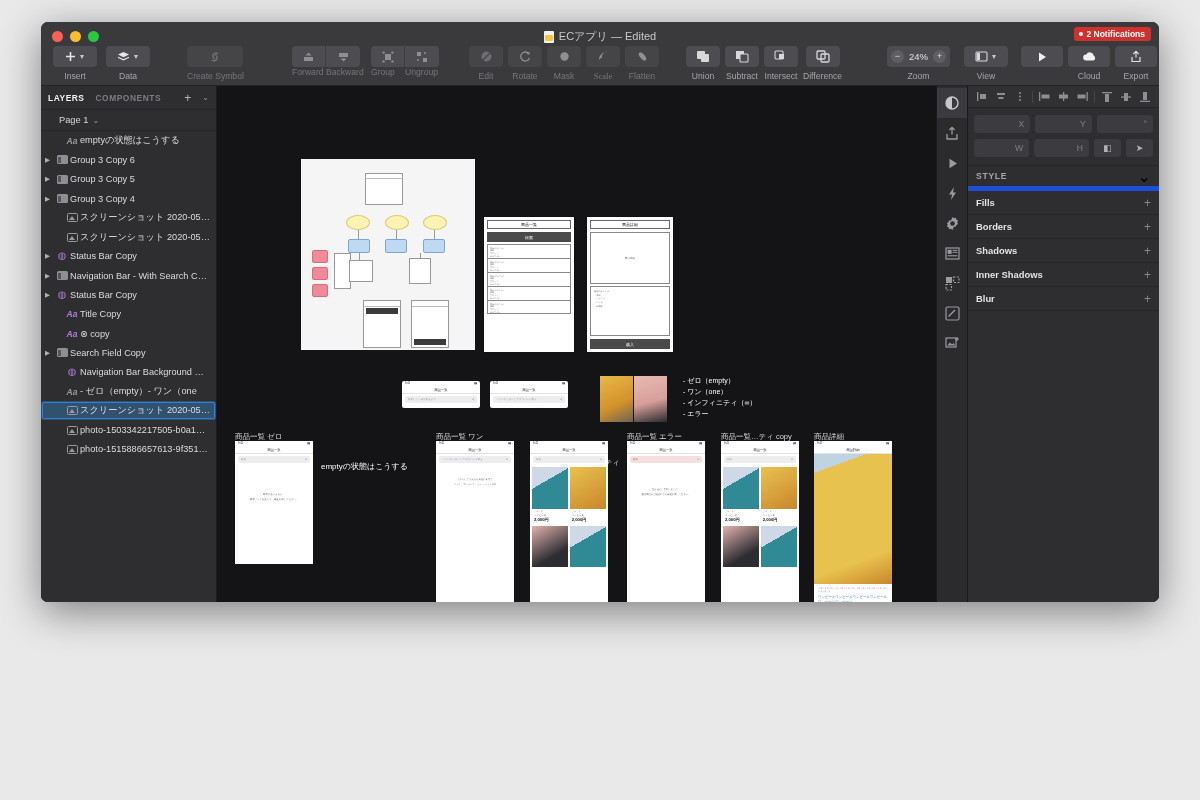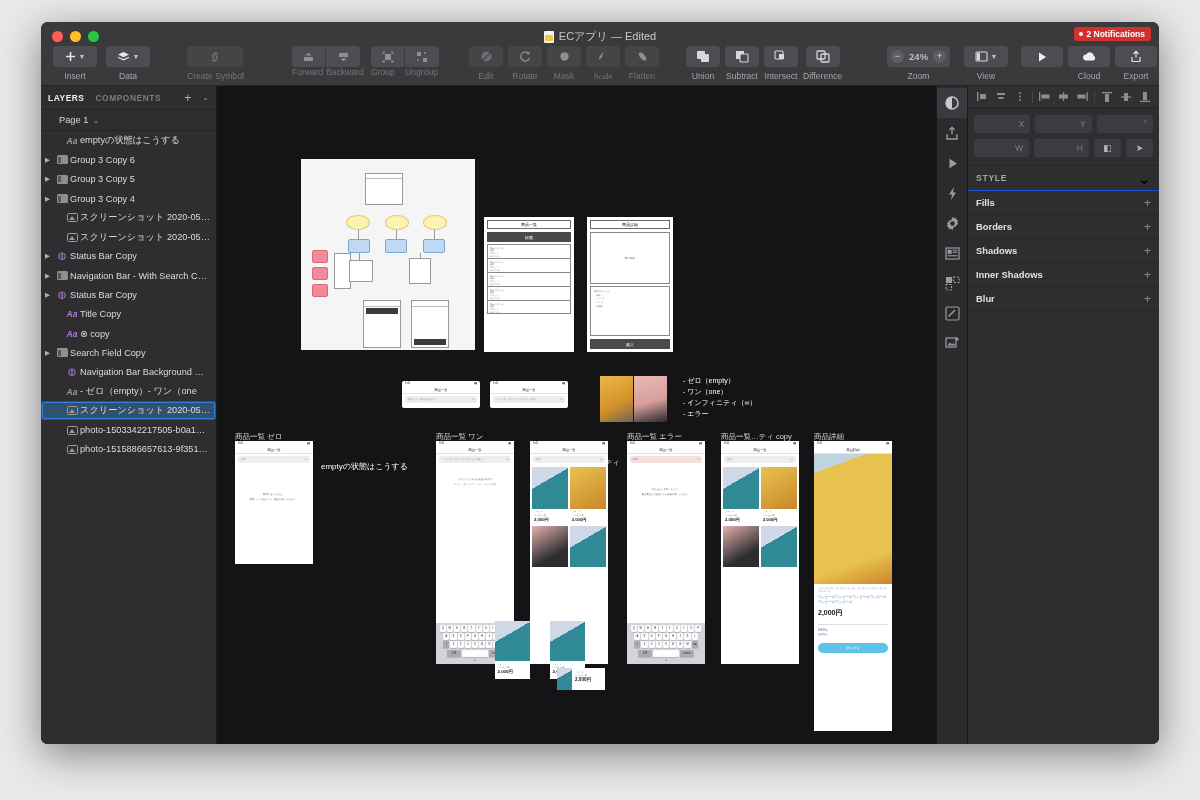--- a/index.html
+++ b/index.html
@@ -1,20 +1,20 @@
 <!DOCTYPE html>
 <html><head>
 <meta charset="utf-8">
 <style>
   html,body{margin:0;padding:0;background:#e9e9ea;}
   body{width:1200px;height:800px;font-family:"Liberation Sans","DejaVu Sans",sans-serif;overflow:hidden;}
   *{box-sizing:border-box;}
 
   
-  .win{position:absolute;left:41px;top:22px;width:1118px;height:722px;background:#2b2b2e;
+  .win{position:absolute;left:41px;top:22px;width:1118px;height:580px;background:#2b2b2e;
        border-radius:7px;overflow:hidden;box-shadow:0 10px 40px rgba(0,0,0,.45);}
 
   
   .toolbar{position:relative;height:64px;background:#3a3a3d;border-bottom:1px solid #232326;}
   .traffic{position:absolute;left:11px;top:9px;display:flex;gap:7px;}
   .tl{width:11px;height:11px;border-radius:50%;}
   .tl.r{background:#ff5f57;}.tl.y{background:#febc2e;}.tl.g{background:#28c840;}
 
   .doctitle{position:absolute;left:0;right:0;top:7px;text-align:center;color:#c9c9cc;font-size:11px;
             display:flex;align-items:center;justify-content:center;gap:5px;}
@@ -111,21 +111,21 @@
             border-bottom:1px solid #252528;}
   .algbtn{flex:1;height:16px;display:flex;align-items:center;justify-content:center;color:#8d8d92;}
   .algsep{width:1px;height:12px;background:#44444a;margin:0 2px;}
   .fields{padding:7px 6px 8px;display:flex;flex-direction:column;gap:6px;border-bottom:1px solid #252528;}
   .frow{display:flex;gap:5px;}
   .fld{flex:1;height:18px;background:#3c3c40;border-radius:3px;position:relative;}
   .fld span{position:absolute;right:6px;top:4px;font-size:8.6px;color:#7f7f84;}
   .mini{width:27px;height:18px;background:#3c3c40;border-radius:3px;display:flex;align-items:center;
         justify-content:center;color:#b3b3b7;font-size:9px;}
   .styhdr{height:25px;display:flex;align-items:center;justify-content:space-between;padding:0 8px;
-          border-bottom:1px solid #1d4ed8;}
+          border-bottom:5px solid #1d4ed8;}
   .styhdr b{font-size:8.6px;letter-spacing:.7px;color:#a5a5aa;font-weight:bold;}
   .srow{height:24px;display:flex;align-items:center;justify-content:space-between;padding:0 8px;
         border-bottom:1px solid #242427;}
   .srow b{font-size:9.4px;color:#e2e2e5;font-weight:bold;}
   .srow i{color:#87878c;font-size:12px;font-style:normal;line-height:1;}
 
   
   .abl{position:absolute;font-size:7.5px;color:#d8d8dc;white-space:nowrap;}
   .ab{position:absolute;background:#fff;}
   .note{position:absolute;color:#fff;font-size:7px;line-height:1.55;white-space:pre-line;}

